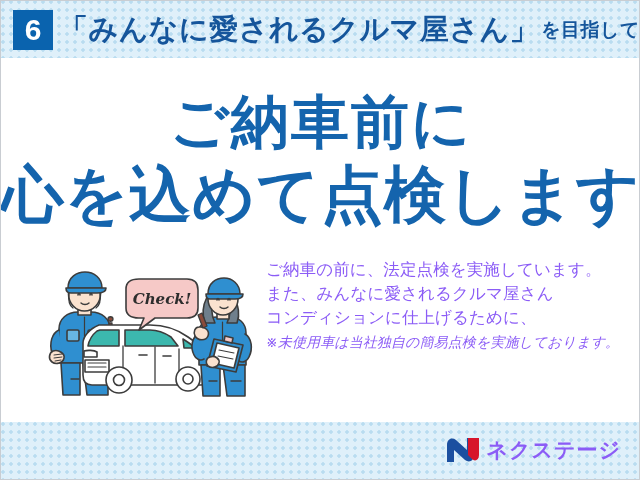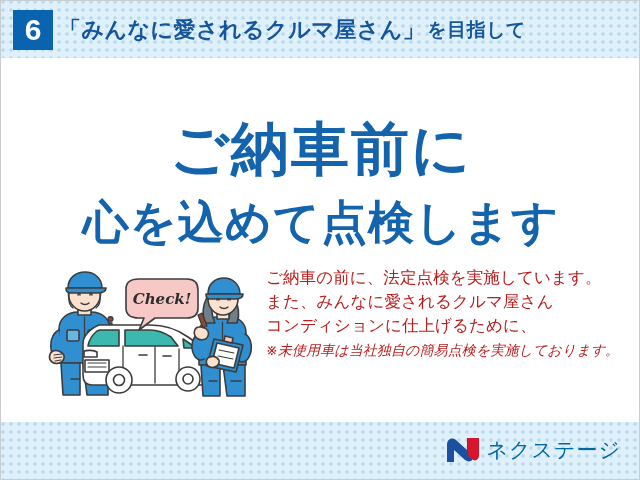--- a/index.html
+++ b/index.html
@@ -59,21 +59,21 @@
     position: absolute;
     left: 58px;
     top: 9px;
     height: 40px;
     display: flex;
     align-items: center;
     color: #15559b;
     white-space: nowrap;
   }
   #header-title-main {
-    font-size: 22px;
+    font-size: 29px;
     font-weight: bold;
     letter-spacing: 0.5px;
   }
   #header-title-suffix {
     font-size: 19px;
     font-weight: bold;
     letter-spacing: 0.5px;
     padding-left: 2px;
   }
 
@@ -88,35 +88,34 @@
     font-weight: bold;
   }
   .headline-line {
     display: block;
     white-space: nowrap;
   }
   #headline-line-1 {
     font-size: 58px;
     line-height: 74px;
     letter-spacing: 2px;
-    margin-top: 27px;
   }
   #headline-line-2 {
-    font-size: 46px;
+    font-size: 62px;
     line-height: 72px;
     letter-spacing: 1px;
   }
 
   
   #body-copy {
     position: absolute;
     left: 265px;
-    top: 264px;
+    top: 256px;
     width: 360px;
-    color: #b91c1c;
+    color: #8b5cf6;
   }
   .body-line {
     display: block;
     font-size: 16.5px;
     line-height: 24px;
     white-space: nowrap;
     letter-spacing: 0.1px;
   }
   .body-line.note {
     font-size: 14px;
@@ -140,22 +139,22 @@
     position: absolute;
     right: 18px;
     bottom: 14px;
     display: flex;
     align-items: center;
     height: 30px;
   }
   #brand-mark { display: block; margin-right: 7px; }
   #brand-name {
     font-size: 21px;
-    font-weight: normal;
-    color: #0369a1;
+    font-weight: bold;
+    color: #8b5cf6;
     letter-spacing: 1px;
     line-height: 30px;
   }
 </style>
 </head>
 <body>
 
 <div id="page">
 
   <div id="header-band" class="dot-band"></div>

